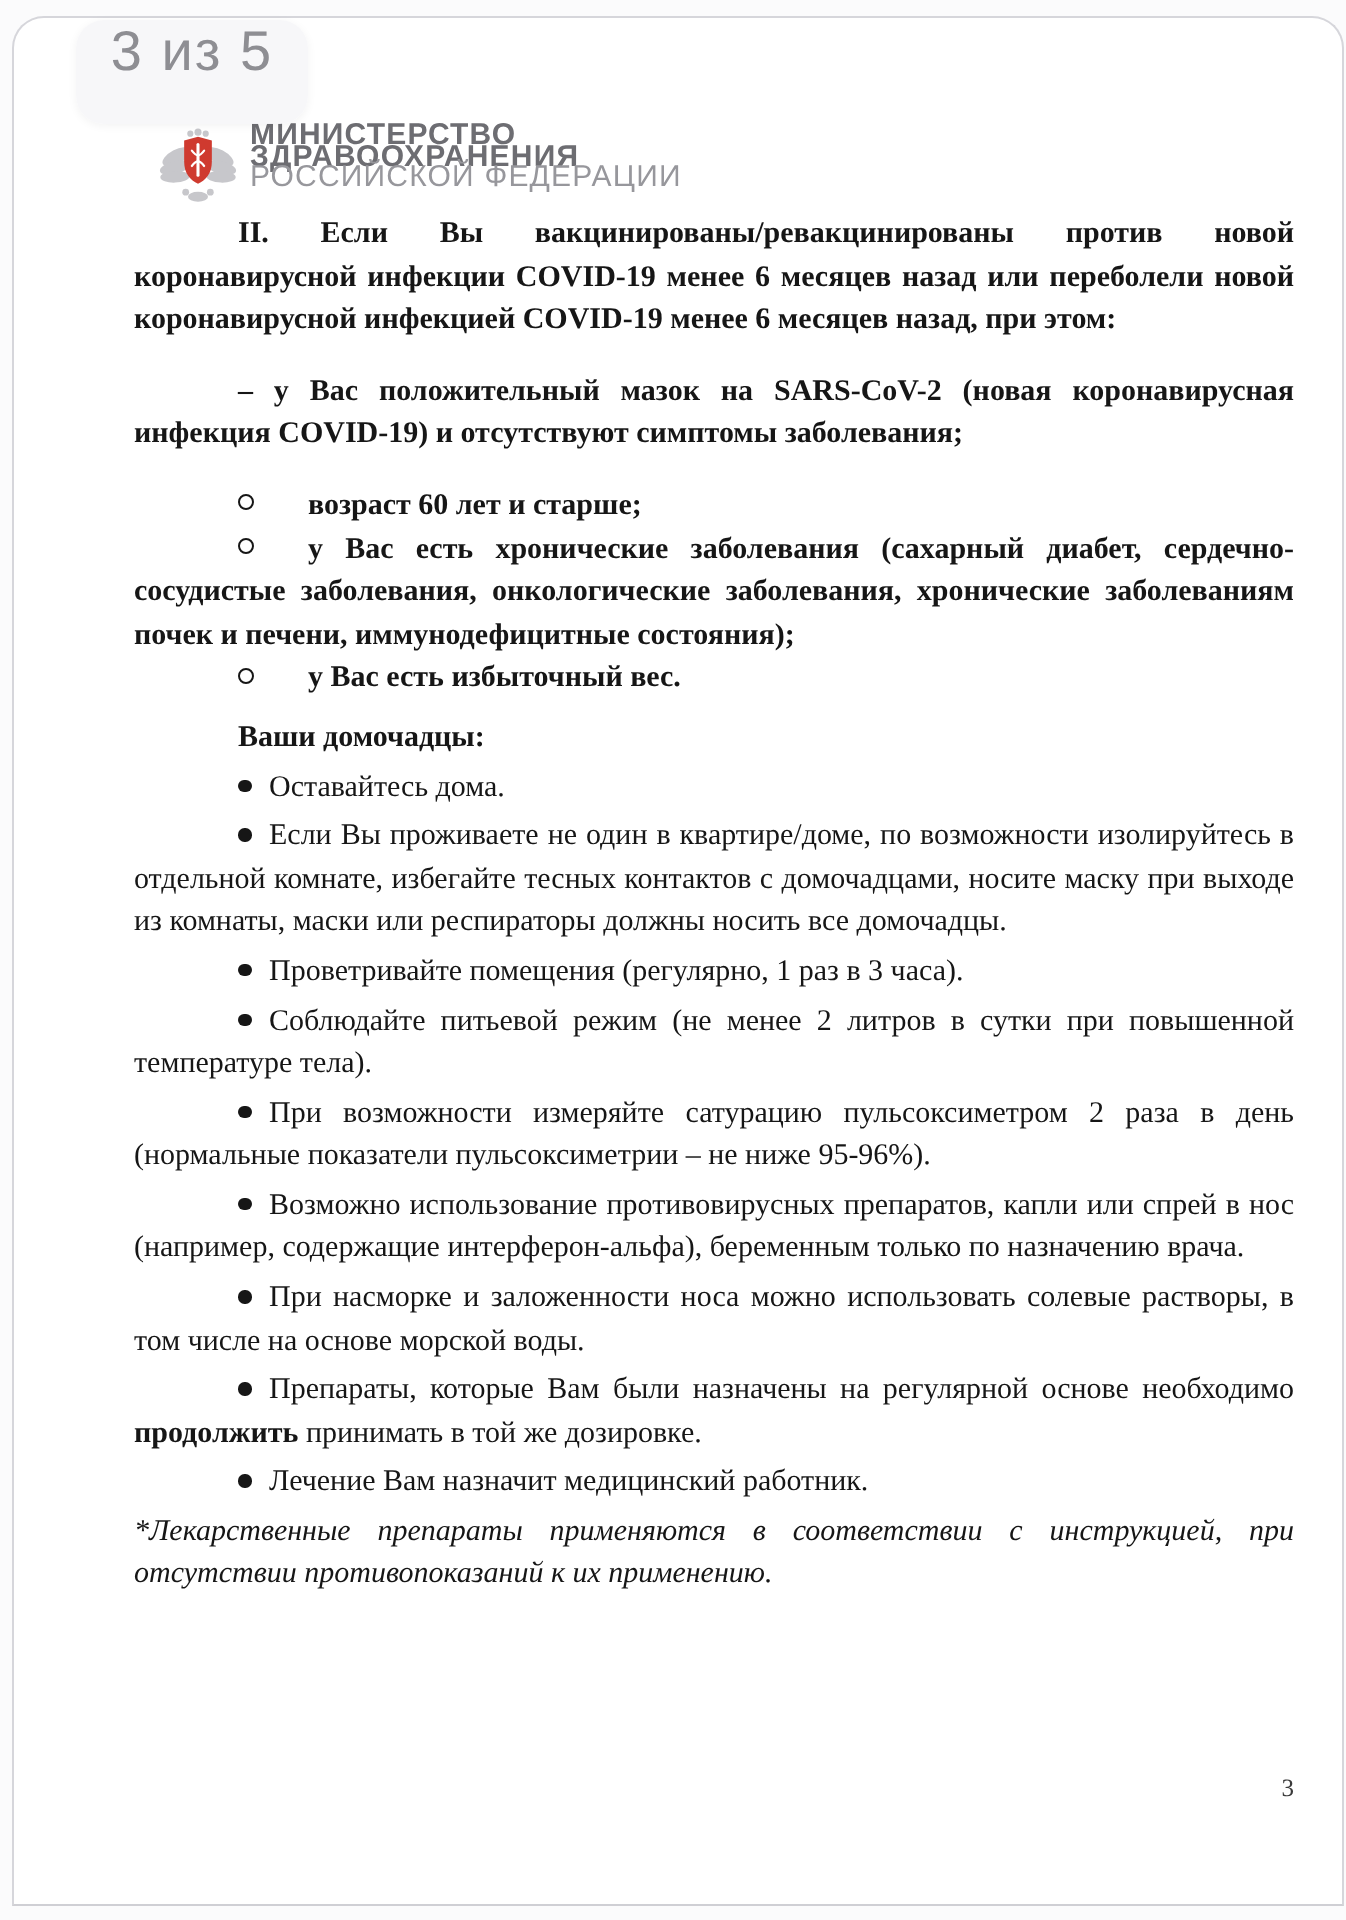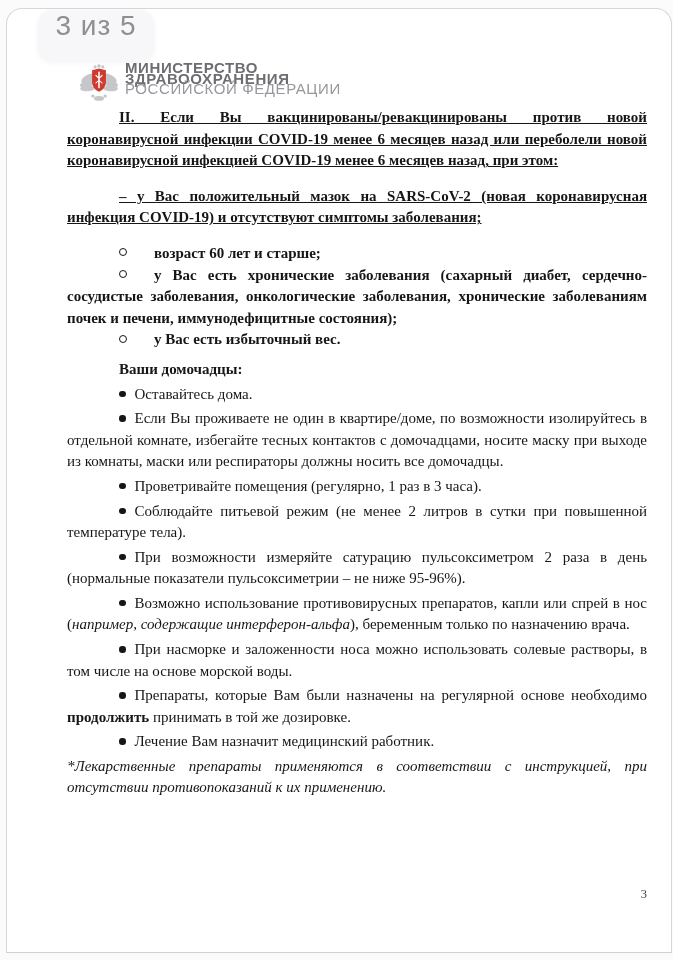--- a/index.html
+++ b/index.html
@@ -39,23 +39,23 @@
   .logo-line1,.logo-line2{font-weight:bold;color:#6d6d72;}
   .logo-line3{color:#97979c;}
   
   .content{
     position:absolute;left:60px;right:24px;top:98px;
     font-size:15px;line-height:21.6px;
     text-align:justify;
   }
   .content p{margin:0;text-indent:52px;}
   .b{font-weight:bold;}
-  .i{font-style:italic;}
+  .i{}
   p.bold{font-weight:bold;}
-  .gap-after{margin-bottom:14px !important;text-decoration:underline;}
+  .gap-after{margin-bottom:14px !important;}
   .risk-list{margin-bottom:8px;}
   .actions-title{margin-bottom:2px !important;}
   .action-list p{margin:3px 0;}
   
   .mk{display:inline-block;vertical-align:1.5px;}
   .mk-circle{width:6px;height:6px;border:1.3px solid #161616;border-radius:50%;margin-right:27px;}
   .mk-dot{width:6.5px;height:6.5px;background:#161616;border-radius:50%;margin-right:9px;}
   
   .footnote{
     margin-top:14px;margin-left:50px;

